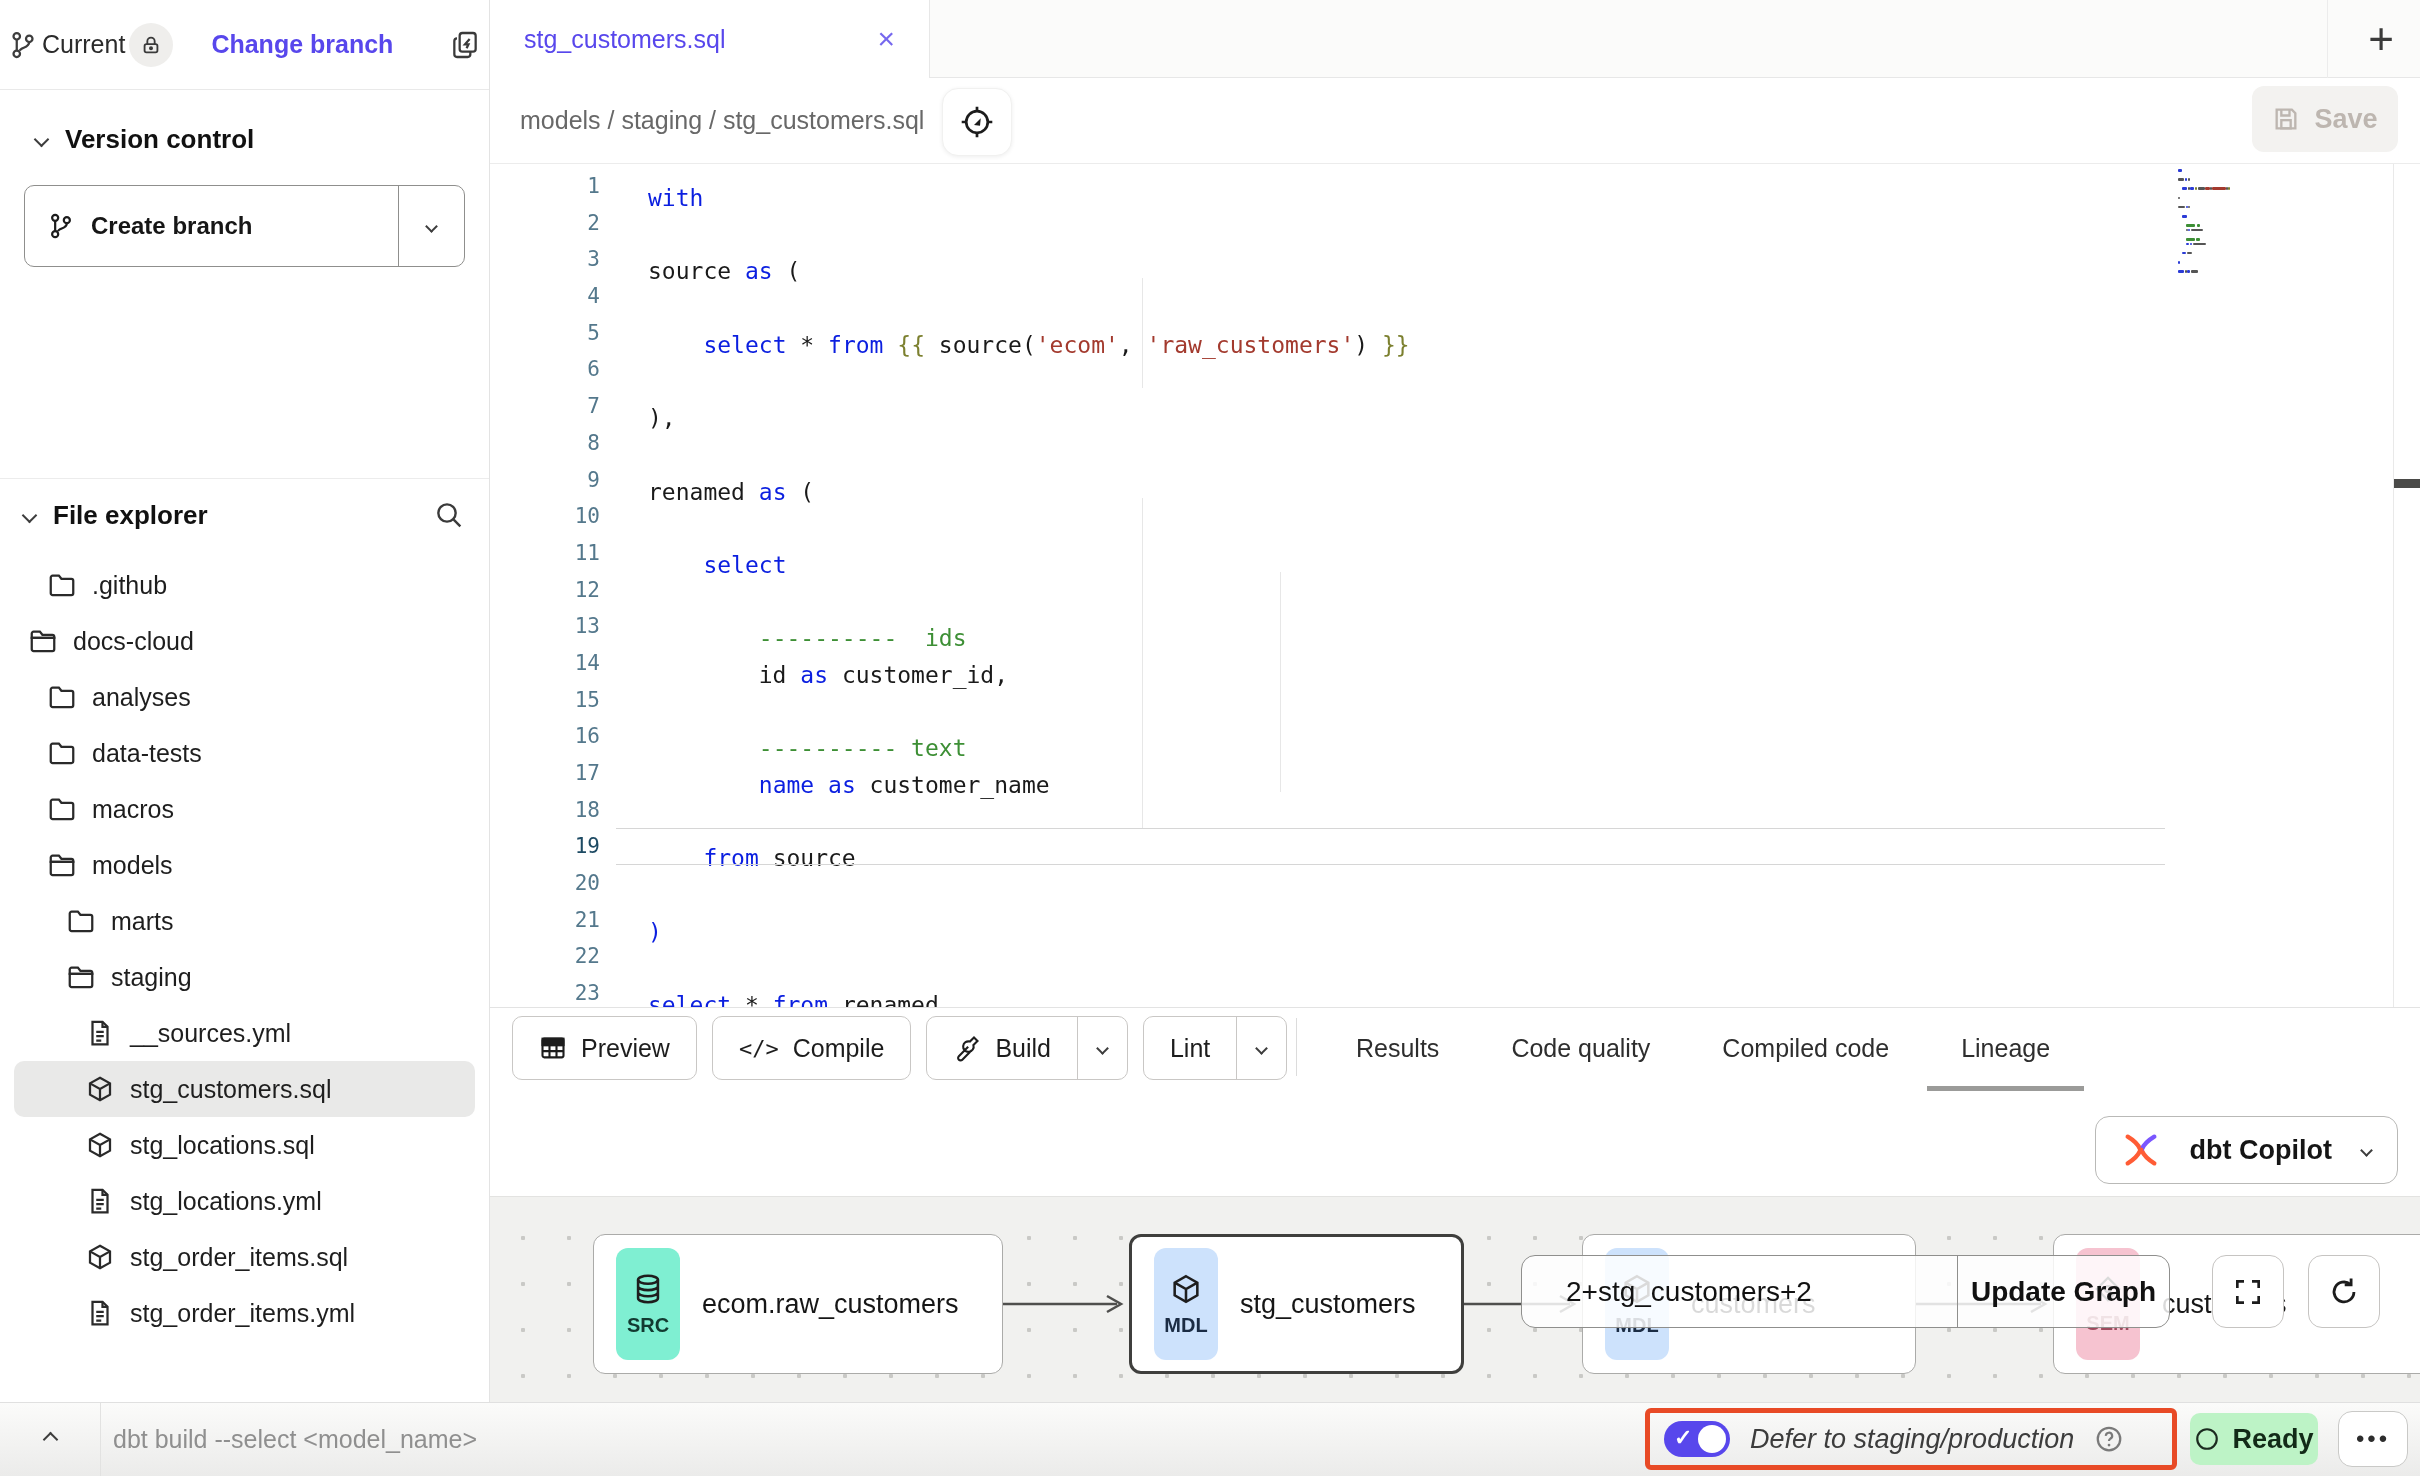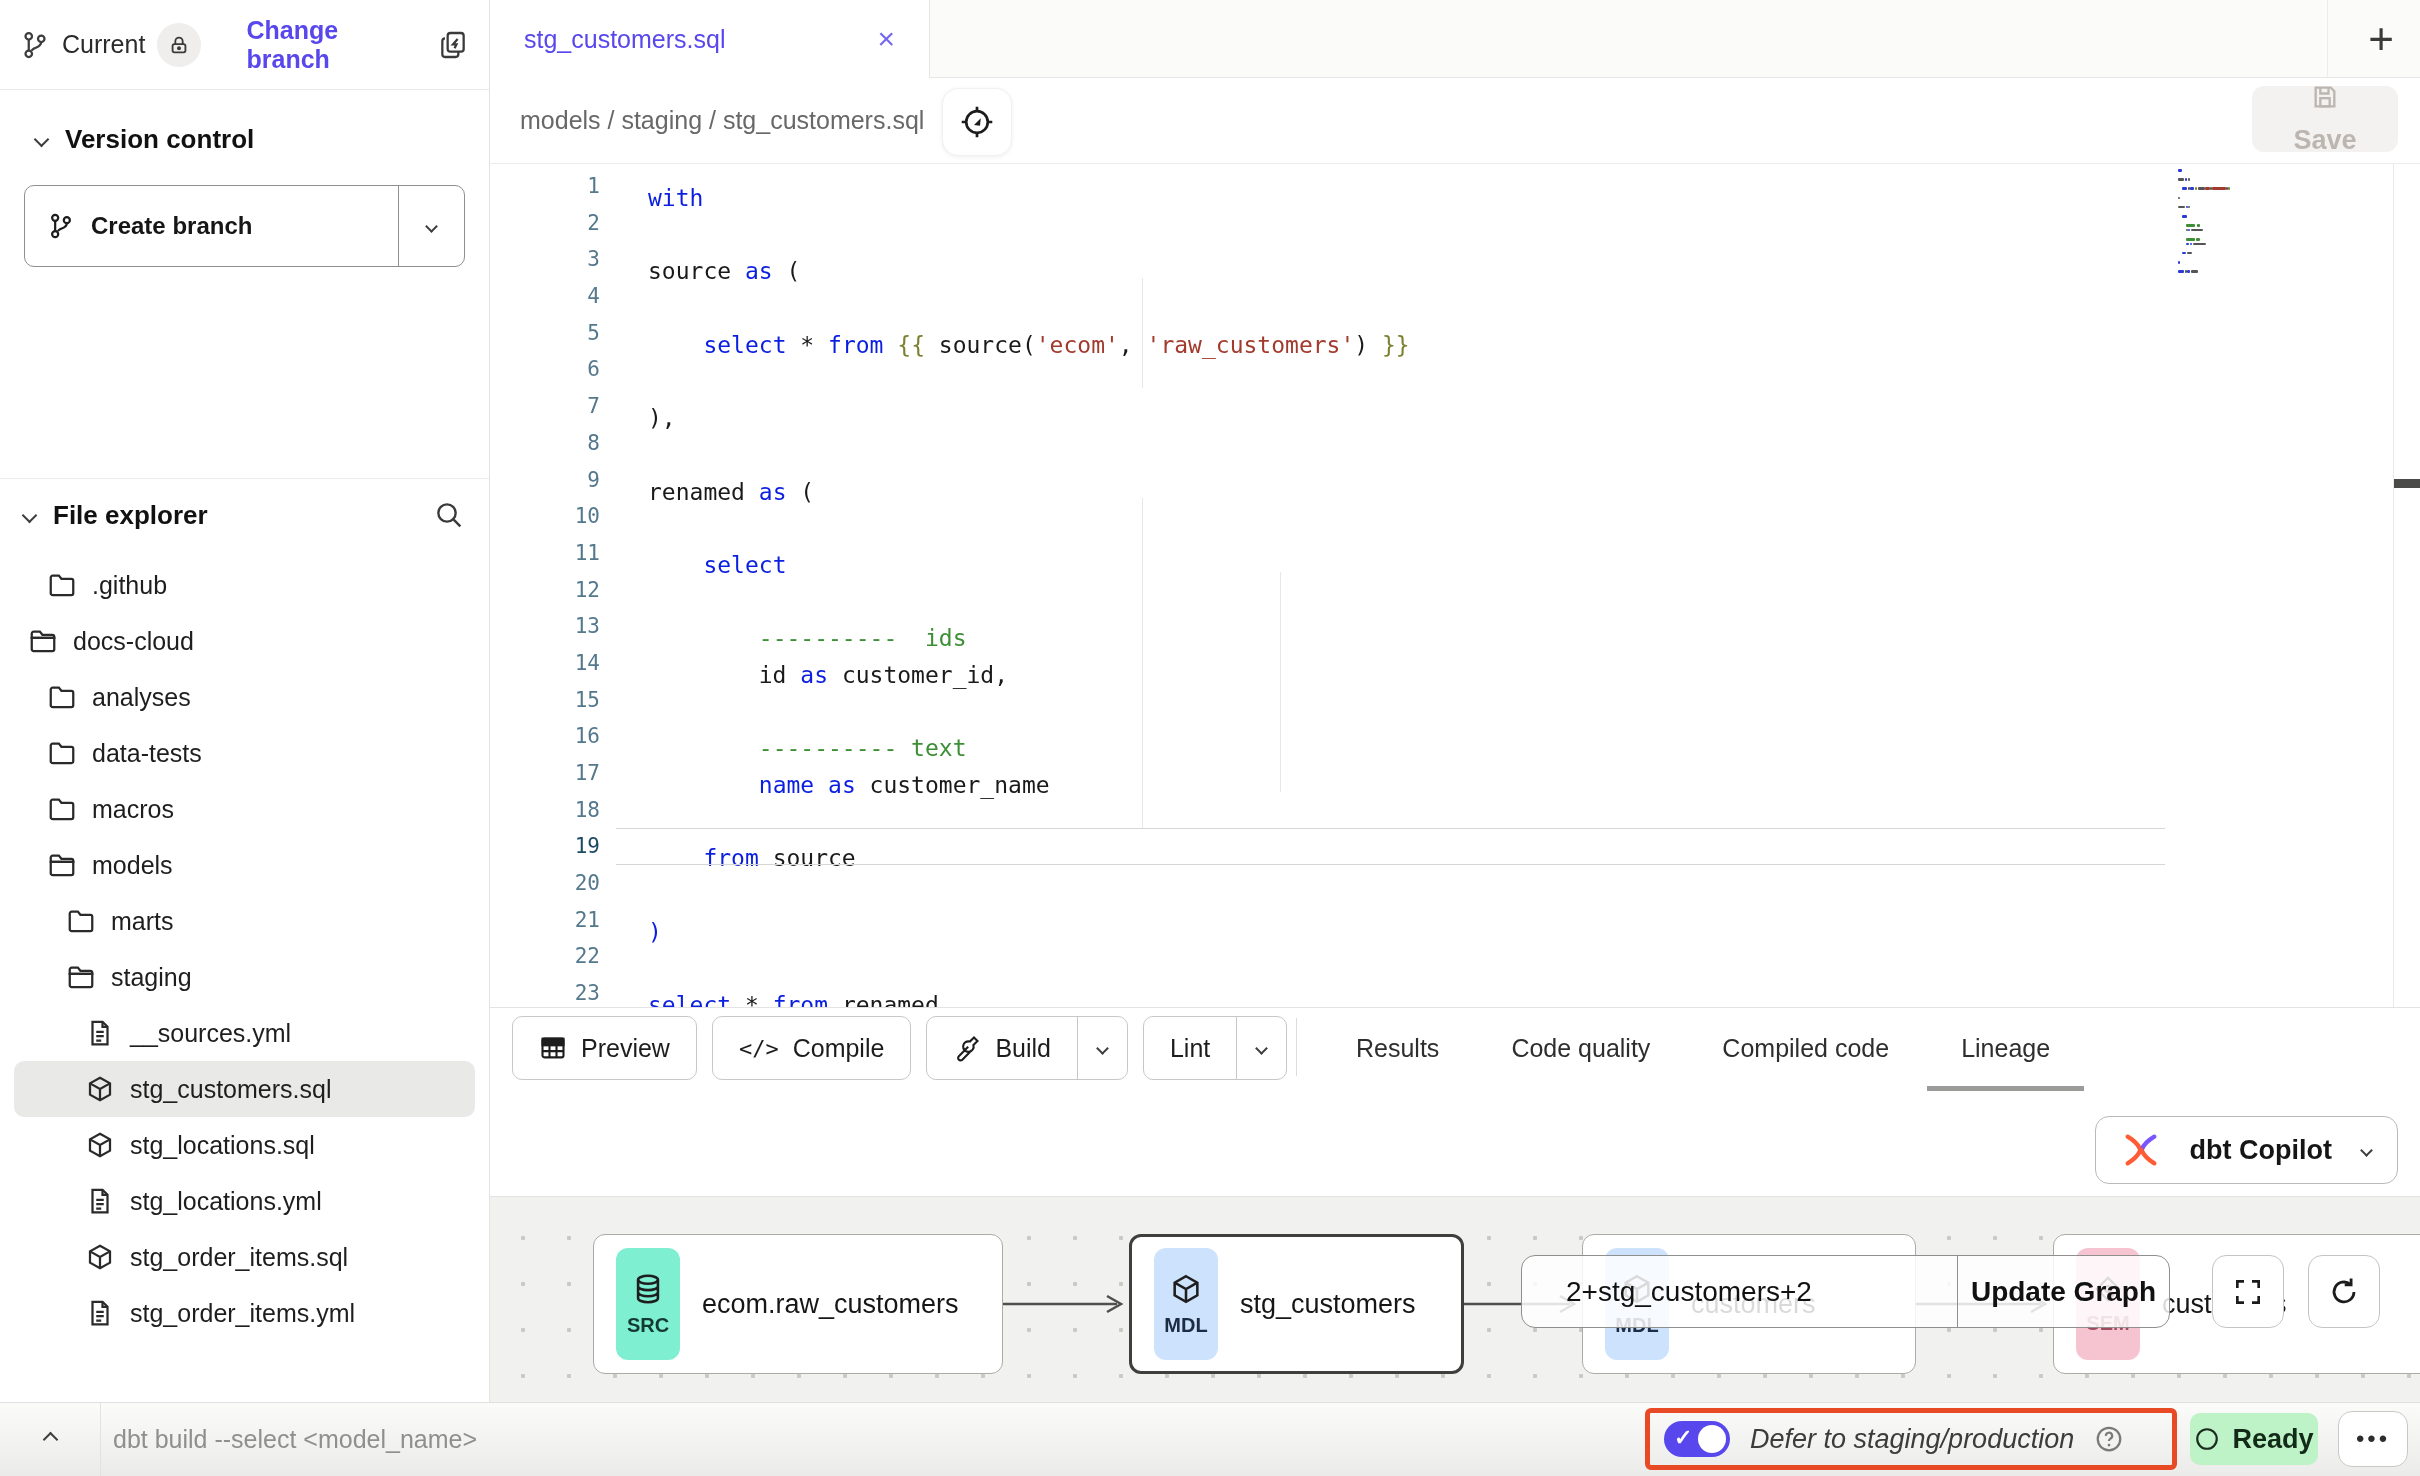--- a/index.html
+++ b/index.html
@@ -4,21 +4,21 @@
 <style>
   * { margin:0; padding:0; box-sizing:border-box; }
   html,body { background:#fff; }
   #stage{ position:relative; width:2420px; height:1476px; overflow:hidden;
           font-family:"Liberation Sans", sans-serif; color:#222; background:#fff; }
 
   
   #sidebar{ position:absolute; left:0; top:0; width:490px; height:1402px;
             background:#fff; border-right:1px solid #e3e3e3; }
   .sb-header{ position:relative; height:90px; border-bottom:1px solid #e9e9e9;
-              display:flex; align-items:center; padding:0 20px; gap:12px; }
+              display:flex; align-items:center; padding:0 8px; gap:4px; }
   .cur-label{ font-size:25px; color:#2b2b2b; }
   .lock-circle{ width:44px; height:44px; border-radius:50%; background:#efeeec;
                 display:flex; align-items:center; justify-content:center; }
   .change-branch{ font-size:25px; font-weight:600; color:#5847ec; margin-left:34px; cursor:pointer;}
   .copy-btn{ margin-left:auto; display:flex; align-items:center; }
 
   .vc-head{ display:flex; align-items:center; gap:18px; padding:34px 24px 6px 36px; }
   .sec-title{ font-size:26px; font-weight:700; color:#111; }
   .create-branch{ margin:24px 24px 0 24px; height:82px; border:1.6px solid #8f8f8d; border-radius:10px;
                   display:flex; align-items:stretch; background:#fff; }
@@ -59,21 +59,21 @@
            align-items:center; justify-content:center; font-size:44px; font-weight:300;
            color:#3a3a3a; cursor:pointer; }
 
   #crumbbar{ position:relative; height:86px; background:#fff; border-bottom:1px solid #ececec; }
   .crumb{ position:absolute; left:30px; top:28px; font-size:25px; color:#686868; }
   .compass-btn{ position:absolute; left:452px; top:10px; width:70px; height:68px; border-radius:16px;
                 background:#fff; border:1px solid #f1f1f0; box-shadow:0 1px 4px rgba(0,0,0,.07);
                 display:flex; align-items:center; justify-content:center; cursor:pointer; }
   .save-btn{ position:absolute; right:22px; top:8px; width:146px; height:66px; border-radius:12px;
              background:#f3f2f0; display:flex; align-items:center; justify-content:center;
-             gap:14px; font-size:27px; font-weight:600; color:#bdb6b0; cursor:pointer;flex-direction:column; }
+             gap:14px; font-size:27px; font-weight:600; color:#bdb6b0; cursor:pointer; }
 
   #editor{ position:relative; height:844px; background:#fff; border-bottom:1px solid #e3e3e3;
            overflow:hidden; font-family:"DejaVu Sans Mono", monospace; }
   .cline{ position:relative; height:36.7px; line-height:36.7px; display:flex; white-space:pre; }
   .lnum{ width:110px; flex:0 0 110px; text-align:right; font-size:21px; color:#54788c; }
   .cline.active .lnum{ color:#1d4a63; }
   .ltext{ margin-left:48px; font-size:23px; color:#1a1a1a;margin-top:12px; }
   .tok-kw{ color:#0b1fe0; } .tok-pl{ color:#1a1a1a; } .tok-str{ color:#a33a2e; }
   .tok-cmt{ color:#3d8f35; } .tok-jj{ color:#7c802f; }
   .cursor-line{ position:absolute; left:126px; width:1549px; top:0; height:36.7px;

